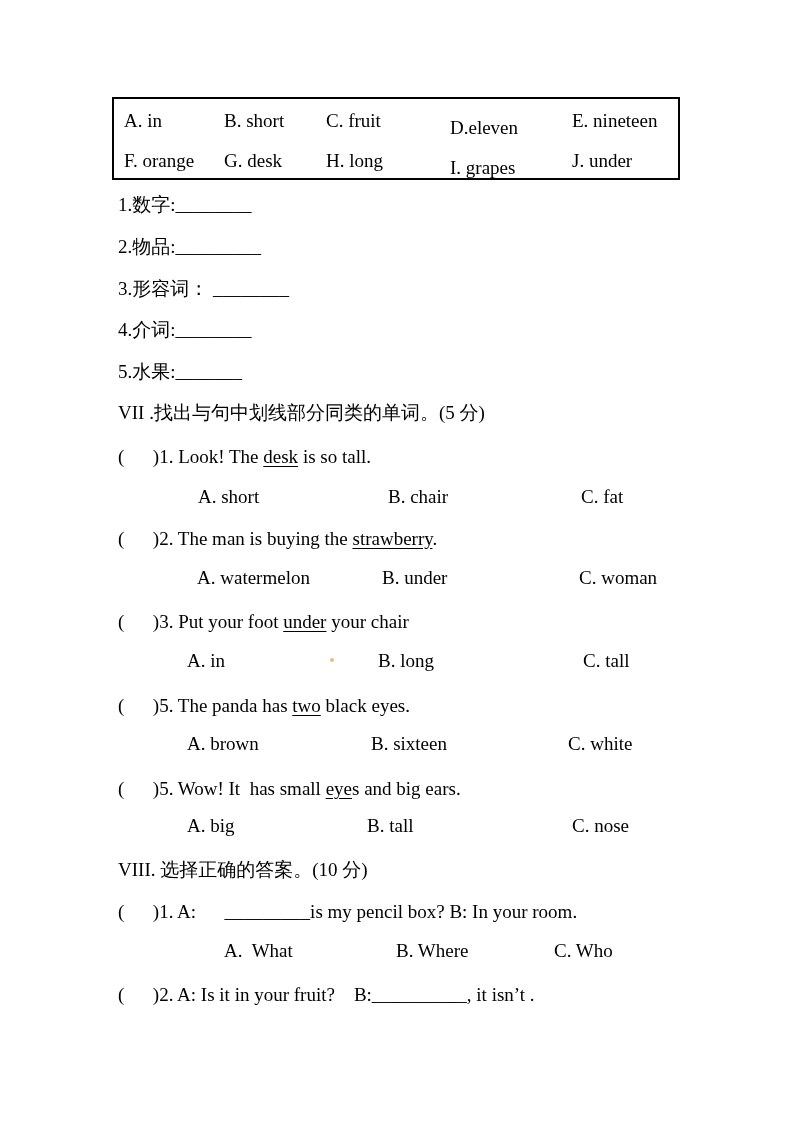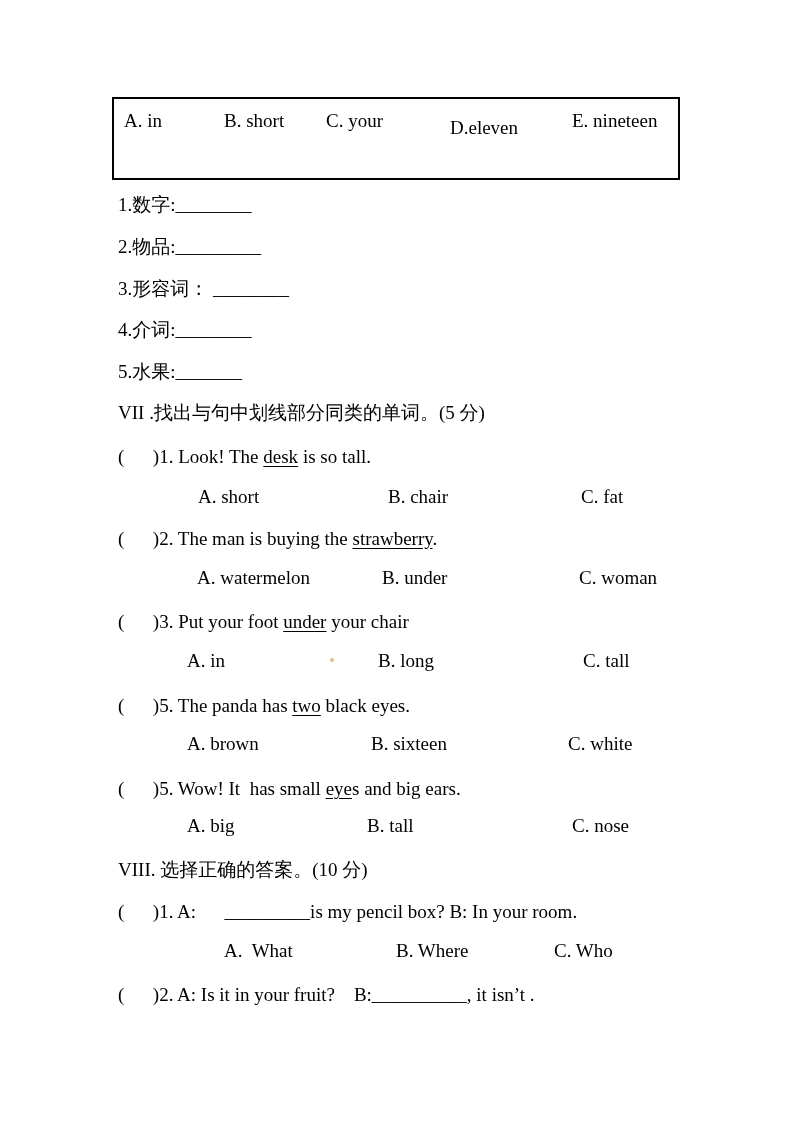--- a/index.html
+++ b/index.html
@@ -58,23 +58,30 @@
 </style>
 </head>
 <body>
 
 <div class="page">
 
   <div class="word-bank">
     <div class="wb-row r1">
       <span class="c1">A. in</span>
       <span class="c2">B. short</span>
-      <span class="c3">C. your</span>
+      <span class="c3">C. fruit</span>
       <span class="c4">D.eleven</span>
       <span class="c5">E. nineteen</span>
+    </div>
+    <div class="wb-row r2">
+      <span class="c1">F. orange</span>
+      <span class="c2">G. desk</span>
+      <span class="c3">H. long</span>
+      <span class="c4">I. grapes</span>
+      <span class="c5">J. under</span>
     </div>
   </div>
 
   <div class="line" style="top:193px">1.数字:________</div>
   <div class="line" style="top:235px">2.物品:_________</div>
   <div class="line" style="top:277px">3.形容词： ________</div>
   <div class="line" style="top:318px">4.介词:________</div>
   <div class="line" style="top:360px">5.水果:_______</div>
 
   <div class="line" style="top:401px">VII .找出与句中划线部分同类的单词。(5 分)</div>

